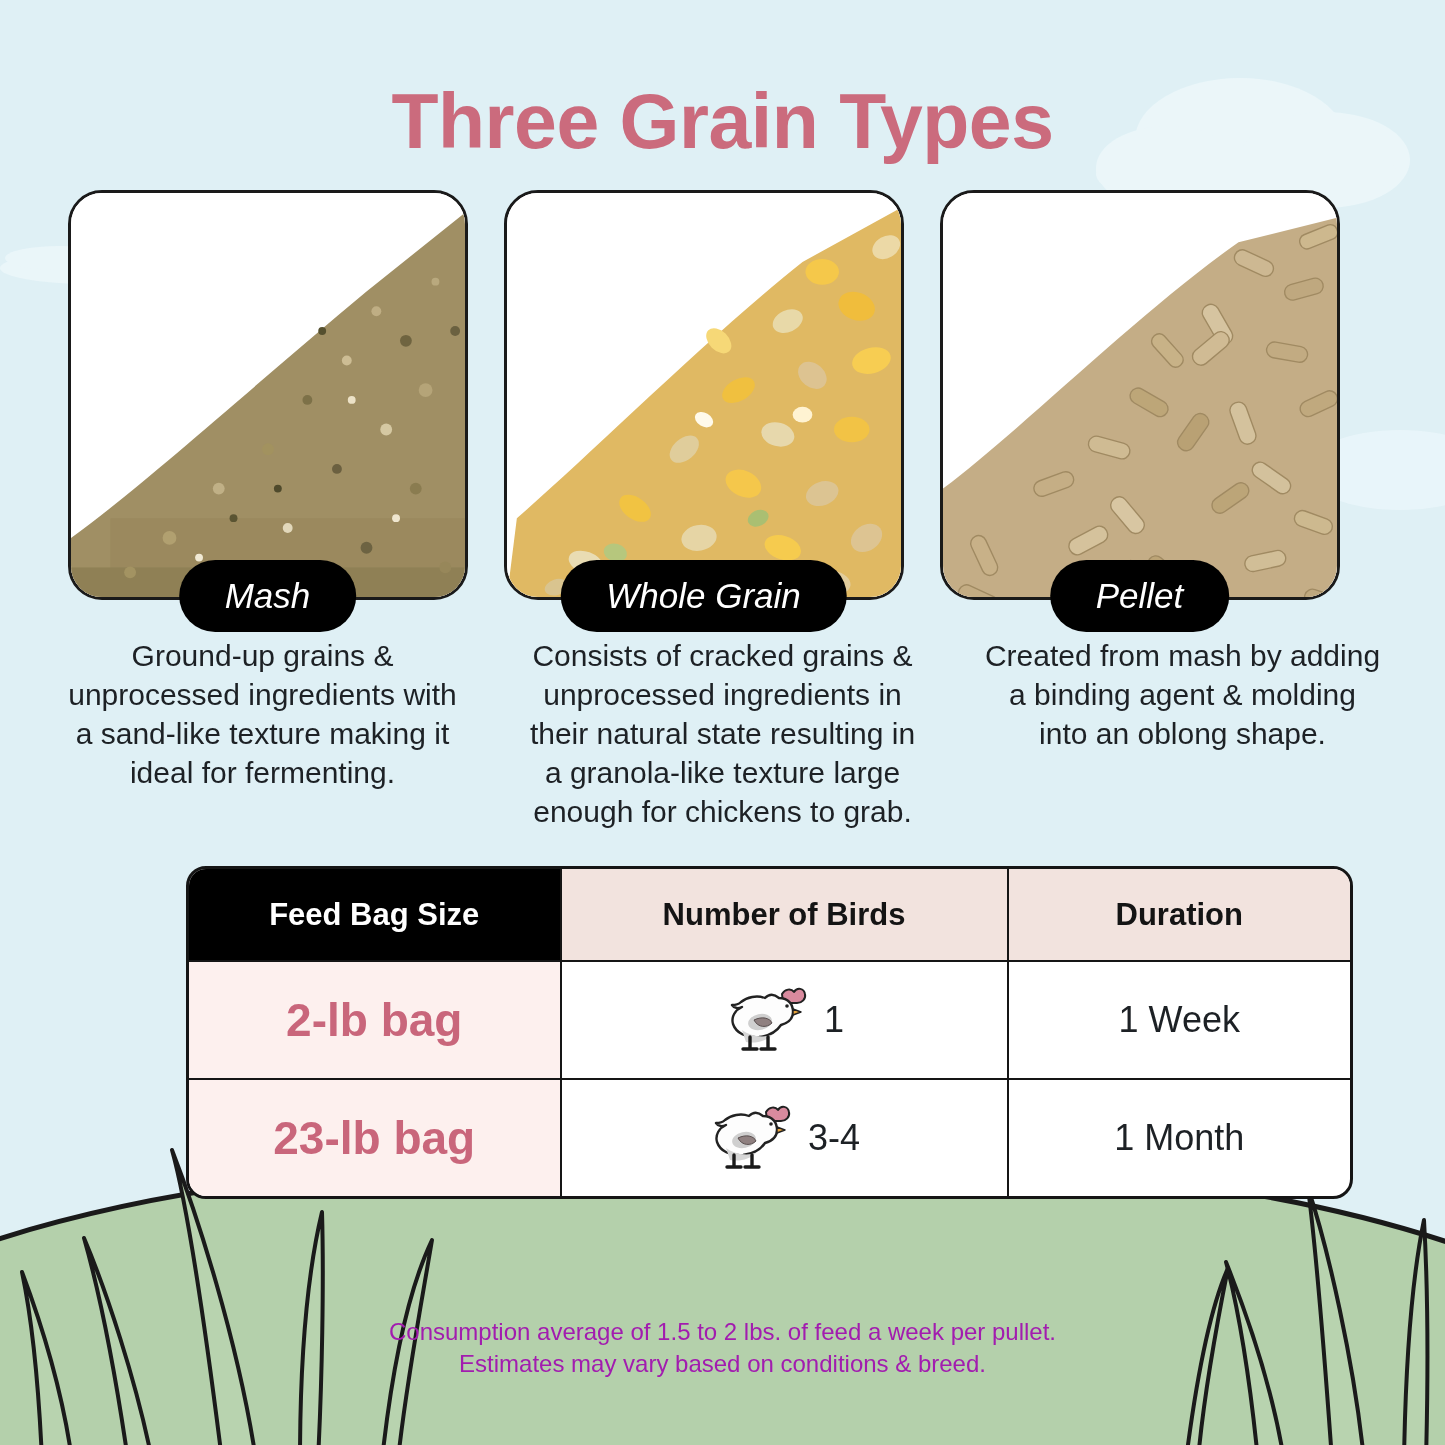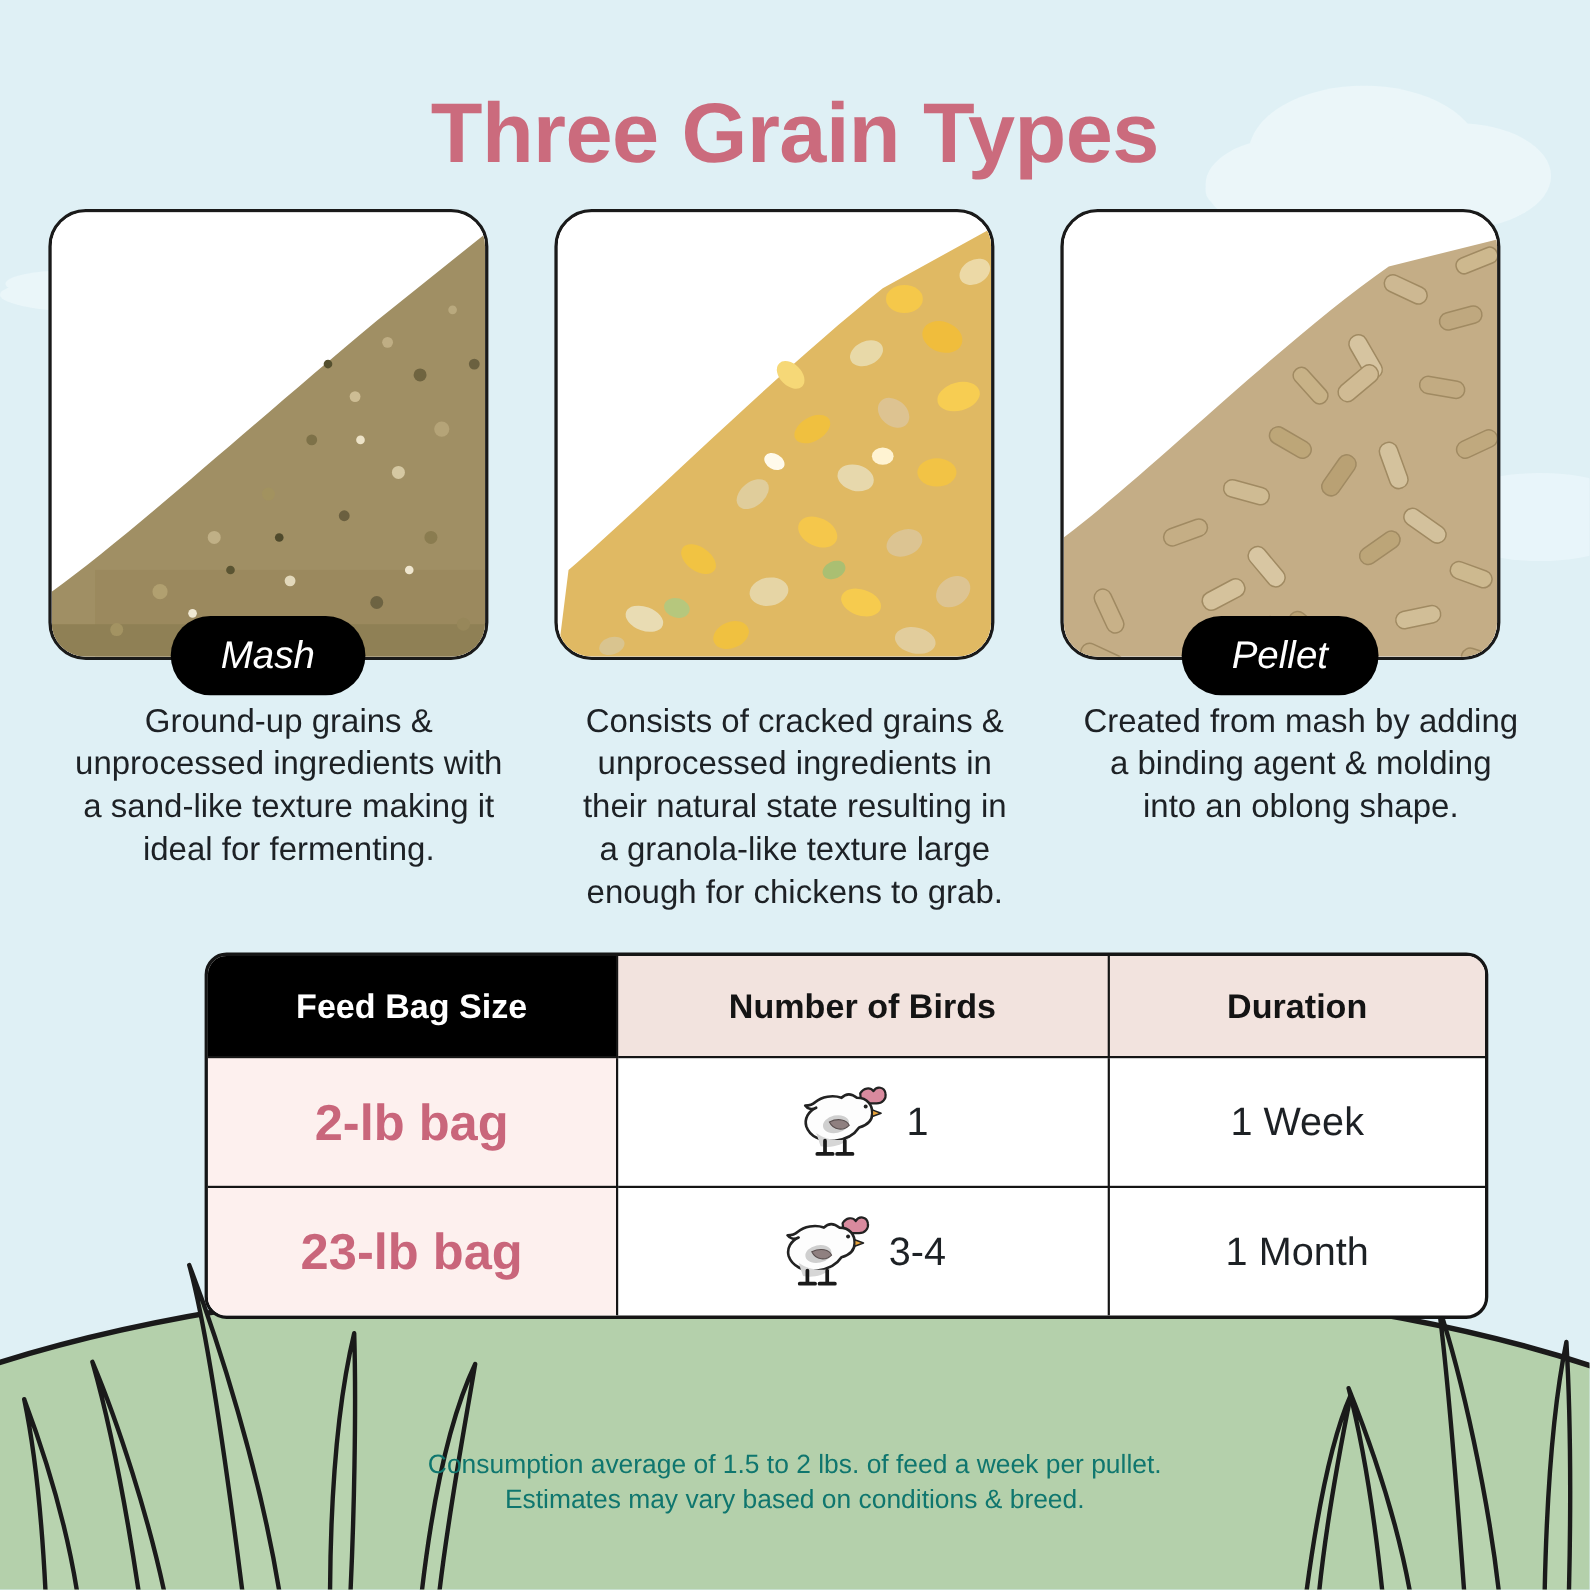--- a/index.html
+++ b/index.html
@@ -41,21 +41,21 @@
 
   
   .cards-row {
     position: absolute;
     top: 190px;
     left: 0;
     width: 1407px;
     height: 420px;
     display: flex;
     justify-content: center;
-    gap: 60px;
+    gap: 36px;
     z-index: 5;
   }
 
   .card {
     position: relative;
     width: 400px;
     height: 410px;
     background: #ffffff;
     border: 3px solid #1a1a1a;
     border-radius: 34px;
@@ -185,21 +185,21 @@
 
   
   .footnote {
     position: absolute;
     top: 1316px;
     left: 0;
     width: 1445px;
     text-align: center;
     font-size: 24px;
     line-height: 1.35;
-    color: #0f766e;
+    color: #a21caf;
     z-index: 5;
   }
 </style>
 </head>
 <body>
 
 <svg id="scenery" viewBox="0 0 1445 1445">
   <defs>
     <clipPath id="clipAll">
         <rect x="0" y="0" width="1445" height="1445"></rect>
@@ -312,20 +312,21 @@
           <ellipse cx="385" cy="55" rx="15" ry="11" fill="#ecd9a6" transform="rotate(-30 385 55)"></ellipse>
           <ellipse cx="215" cy="150" rx="15" ry="10" fill="#f6d877" transform="rotate(45 215 150)"></ellipse>
           <ellipse cx="110" cy="365" rx="12" ry="9" fill="#b6c77d" transform="rotate(15 110 365)"></ellipse>
           <ellipse cx="255" cy="330" rx="11" ry="8" fill="#aabf72" transform="rotate(-25 255 330)"></ellipse>
           <ellipse cx="300" cy="225" rx="10" ry="8" fill="#fff3d2"></ellipse>
           <ellipse cx="200" cy="230" rx="10" ry="7" fill="#fffaeb" transform="rotate(30 200 230)"></ellipse>
           <ellipse cx="50" cy="400" rx="12" ry="8" fill="#d9c48f" transform="rotate(-18 50 400)"></ellipse>
         </g>
       </svg>
     </div>
+    <div class="card-label">Whole Grain</div>
   </div>
 
   <div class="card-label-wrap">
     <div class="card">
       <svg class="card-img" viewBox="0 0 400 410" preserveAspectRatio="none">
         <rect width="400" height="410" fill="#ffffff"></rect>
         <path d="M 400 25 L 400 410 L 0 410 L 0 300 C 80 240 200 120 300 50 Z" fill="#c4ad86"></path>
         <g stroke="#a08a62" stroke-width="1.4">
           <rect x="300" y="55" width="42" height="16" rx="8" fill="#cdb892" transform="rotate(25 300 55)"></rect>
           <rect x="345" y="95" width="40" height="16" rx="8" fill="#bfa87f" transform="rotate(-15 345 95)"></rect>

